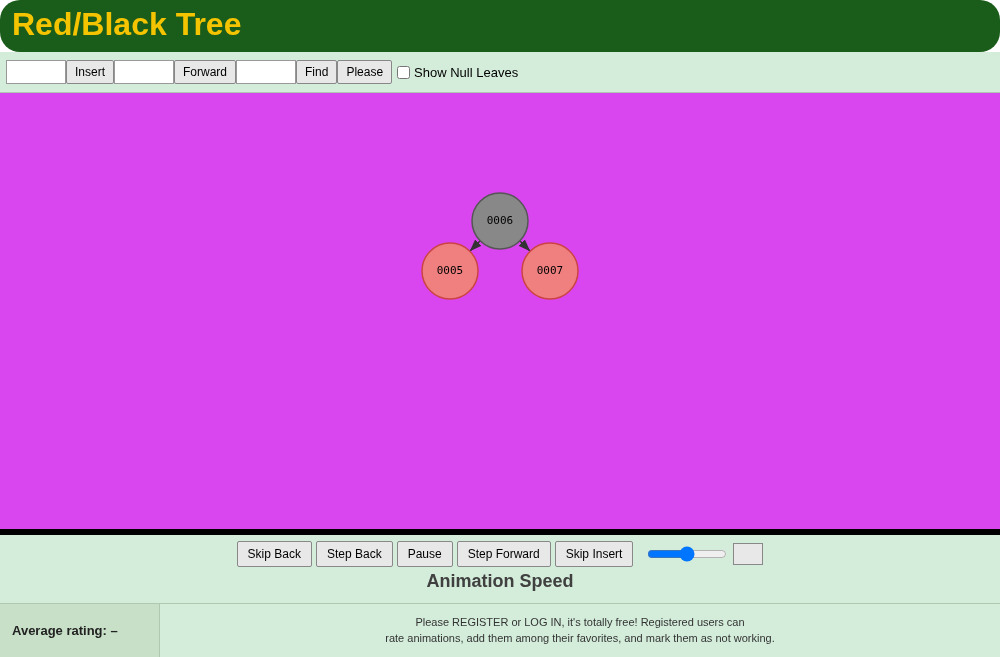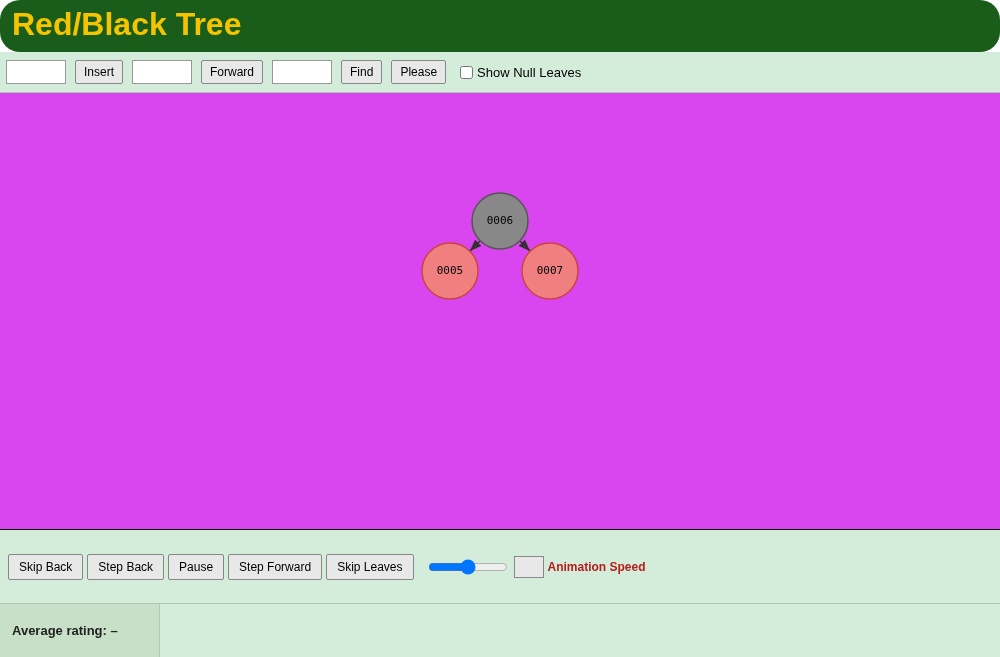--- a/index.html
+++ b/index.html
@@ -21,21 +21,21 @@
       font-family: Arial, sans-serif;
     }
 
     
     #toolbar {
       background-color: #d4edda;
       border-bottom: 1px solid #b0c8b0;
       padding: 20px 6px;
       display: flex;
       align-items: center;
-      gap: 9px;
+      gap: 0;
       height: 36px;
     }
     #toolbar input[type="text"] {
       width: 60px;
       height: 24px;
       border: 1px solid #999;
       padding: 2px 4px;
       font-size: 12px;
     }
     #toolbar button {
@@ -69,23 +69,24 @@
       position: absolute;
       top: 0;
       left: 0;
       width: 100%;
       height: 100%;
     }
 
     
     #bottom-controls {
       background-color: #d4edda;
-      border-top: 1px solid #000000;
+      border-top: 6px solid #000000;
       padding: 6px 8px;
       display: flex;
+      flex-direction: column;
       align-items: center;
       gap: 4px;
       height: 74px;
     }
     #control-buttons {
       display: flex;
       align-items: center;
       gap: 4px;
     }
     #control-buttons button {
@@ -107,23 +108,23 @@
       width: 80px;
       height: 18px;
     }
     #speed-box {
       width: 30px;
       height: 22px;
       border: 1px solid #888;
       background: #e8e8e8;
     }
     #animation-speed-label {
-      font-size: 12px;
+      font-size: 18px;
       font-weight: bold;
-      color: #b91c1c;
+      color: #404040;
     }
 
     
     #footer {
       background-color: #d4edda;
       border-top: 1px solid #b0c8b0;
       height: 54px;
       display: flex;
       align-items: center;
     }
@@ -207,27 +208,31 @@
       </g>
   </svg>
 </div>
 
 <div id="bottom-controls">
   <div id="control-buttons">
     <button>Skip Back</button>
     <button>Step Back</button>
     <button>Pause</button>
     <button>Step Forward</button>
-    <button>Skip Leaves</button>
+    <button>Skip Insert</button>
     <div id="speed-container">
       <input type="range" id="speed-slider" value="50" style="">
       <div id="speed-box"></div>
     </div>
   </div>
   <div id="animation-speed-label">Animation Speed</div>
 </div>
 
 <div id="footer">
   <div id="rating-section">
     <span>Average rating:</span>&nbsp;
     <span>–</span>
   </div>
+  <div id="footer-text">
+    <span>Please REGISTER or LOG IN, it's totally free! Registered users can</span><br>
+    <span>rate animations, add them among their favorites, and mark them as not working.</span>
+  </div>
 </div>
 
 </body></html>

